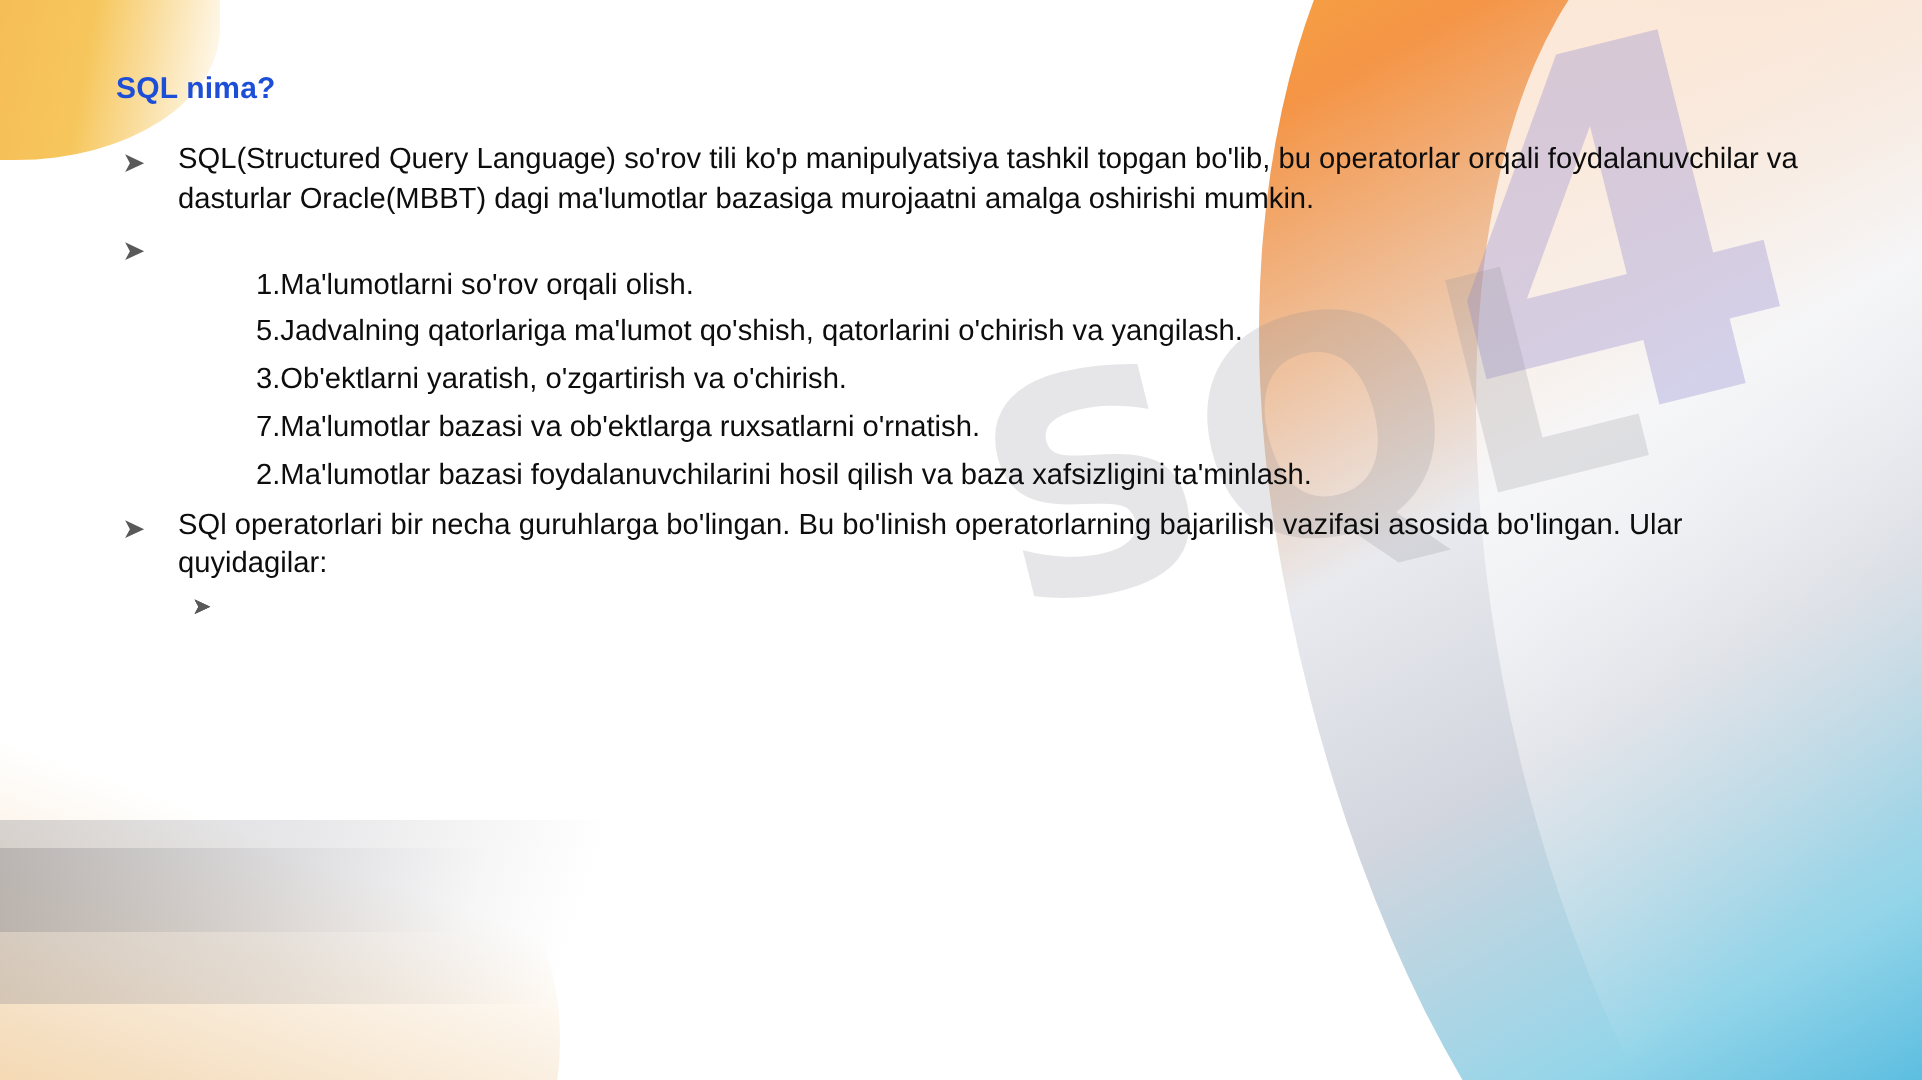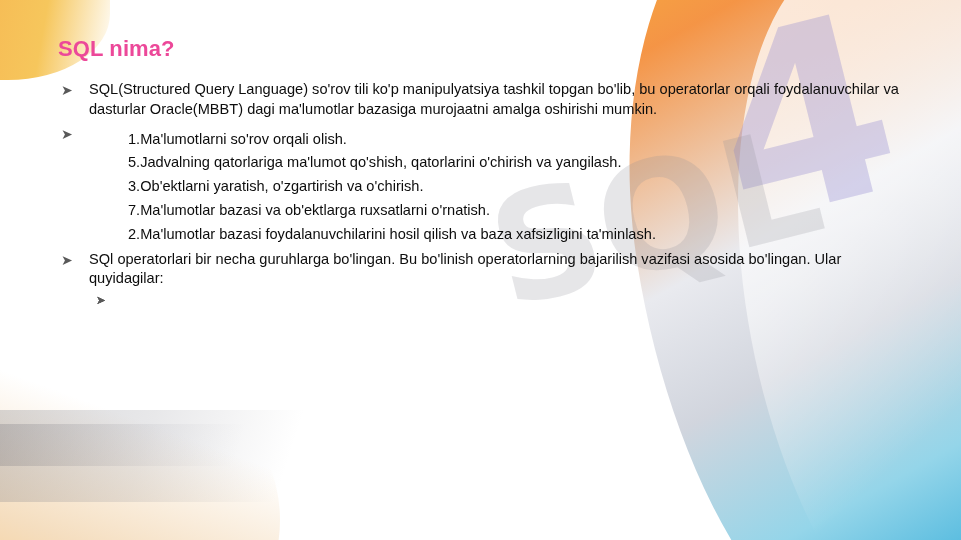--- a/index.html
+++ b/index.html
@@ -113,22 +113,22 @@
     user-select: none;
   }
 
   
   .content {
     position: relative;
     z-index: 5;
     padding: 28px 60px 0 56px;
   }
   .slide-title {
-    color: #ec4899;
-    font-size: 22px;
+    color: #1d4ed8;
+    font-size: 15px;
     font-weight: bold;
     margin: 8px 0 18px 2px;
     letter-spacing: 0.1px;
   }
 
   ul.level1 {
     list-style: none;
     margin: 0;
     padding: 0;
   }
@@ -143,21 +143,21 @@
   li.bullet1 > .arrow {
     position: absolute;
     left: 5px;
     top: 1px;
     color: #595959;
     font-size: 14px;
   }
 
   ol.numbered {
     list-style: none;
-    margin: 8px 0 4px 0;
+    margin: 21px 0 4px 0;
     padding: 0 0 0 72px;
   }
   ol.numbered li {
     font-size: 14.6px;
     line-height: 1.56;
     color: #0d0d0d;
     margin-bottom: 1px;
   }
 
   ul.level2 {

